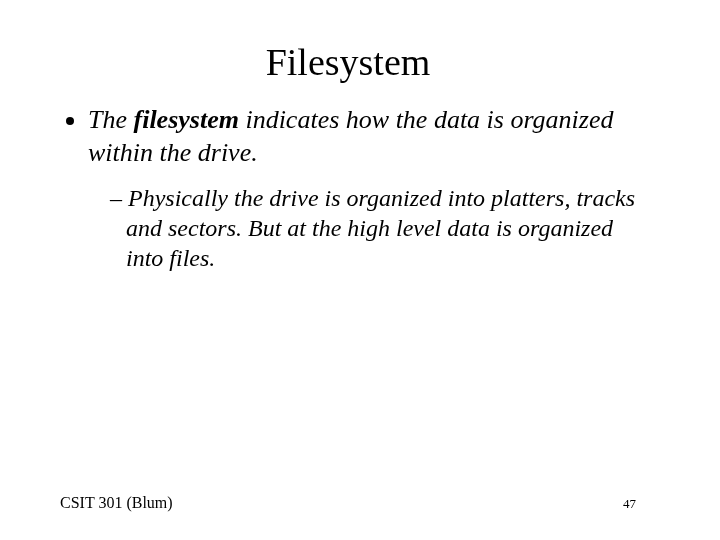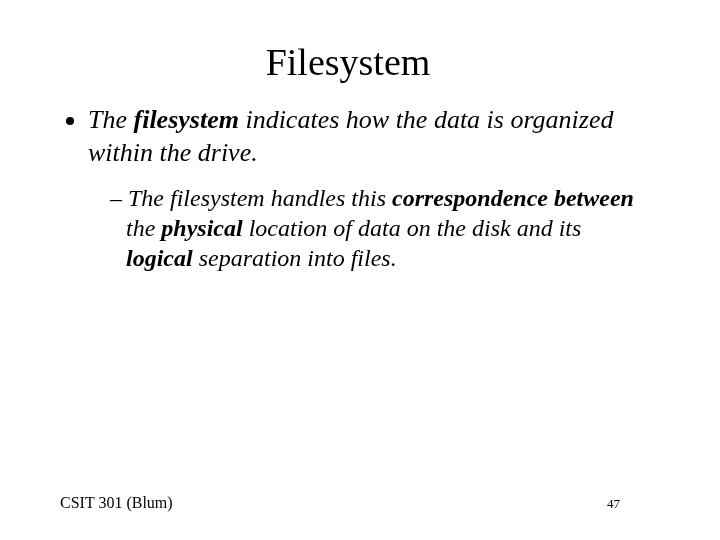--- a/index.html
+++ b/index.html
@@ -53,42 +53,40 @@
     content: "– ";
   }
   .footer-left {
     position: absolute;
     left: 60px;
     bottom: 28px;
     font-size: 16px;
   }
   .footer-right {
     position: absolute;
-    right: 76px;
+    right: 60px;
     bottom: 28px;
     font-size: 13px;
     text-align: right;
   }
   .bold { font-weight: bold; }
 </style>
 </head>
 <body>
 
 <div class="slide">
 
   <div class="title">Filesystem</div>
 
   <div class="content">
     <ul class="level1">
       <li>
         <span>The </span><span class="bold">filesystem</span><span> indicates how the data is organized within the drive.</span>
         <ul class="level2">
-          <li>
-            <span>The filesystem handles this </span><span class="bold">correspondence between</span><span> the </span><span class="bold">physical</span><span> location of data on the disk and its </span><span class="bold">logical</span><span> separation into files.</span>
-          </li>
+          <li>Physically the drive is organized into platters, tracks and sectors. But at the high level data is organized into files.</li>
         </ul>
       </li>
     </ul>
   </div>
 
   <div class="footer-left">CSIT 301 (Blum)</div>
   <div class="footer-right">47</div>
 
 </div>
 

